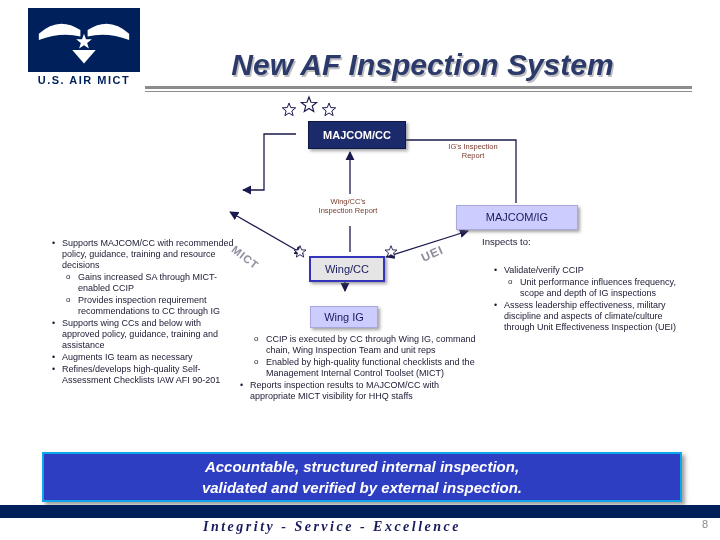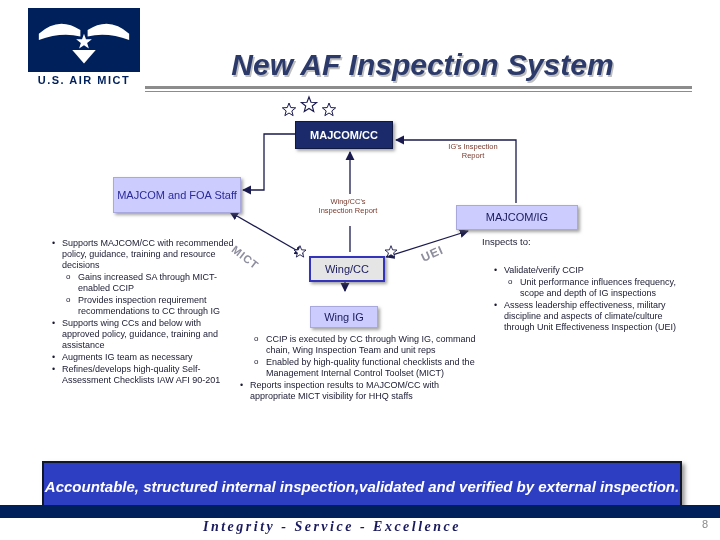--- a/index.html
+++ b/index.html
@@ -13,21 +13,21 @@
                 font-size:11px;font-weight:bold;letter-spacing:1.5px;color:#00205b;}
   .title{position:absolute;left:150px;top:28px;width:545px;text-align:center;
          font-size:30px;font-weight:bold;font-style:italic;color:#2b3a6b;
          text-shadow:1.5px 1.5px 0 #bfbfbf;}
   .divider{position:absolute;left:145px;top:86px;width:547px;height:2px;background:#fff;
            border-top:3px solid #8c8c8c;border-bottom:1px solid #8c8c8c;}
 
   
   .dbox{position:absolute;display:flex;align-items:center;justify-content:center;text-align:center;
         box-shadow:2px 2px 3px rgba(90,90,90,.55);font-size:11px;line-height:13px;}
-  .majcom-cc{left:295px;top:121px;width:96px;height:26px;background:#1b2a6b;color:#ffffff;
+  .majcom-cc{left:308px;top:121px;width:96px;height:26px;background:#1b2a6b;color:#ffffff;
              border:1px solid #0e1840;font-weight:bold;}
   .majcom-foa{left:113px;top:177px;width:126px;height:34px;background:#ccccff;color:#2a2a99;
               border:1px solid #a8a8dd;}
   .majcom-ig{left:456px;top:205px;width:120px;height:23px;background:#ccccff;color:#1a1a5e;
              border:1px solid #a8a8dd;}
   .wing-cc{left:309px;top:256px;width:72px;height:22px;background:#e5e5e5;color:#1a1a5e;
            border:2px solid #3333bb;}
   .wing-ig{left:310px;top:294px;width:66px;height:20px;background:#ccccff;color:#1a1a5e;
            border:1px solid #a8a8dd;margin-top:12px;}
 
@@ -51,23 +51,23 @@
   .panel ul{list-style:none;margin:12px;padding:0;}
   .panel li{position:relative;margin:0 0 1px 0;}
   .panel li.lvl1{padding-left:10px;}
   .panel li.lvl1::before{content:"\2022";position:absolute;left:0;top:0;}
   .panel li.lvl2{padding-left:26px;}
   .panel li.lvl2::before{content:"o";position:absolute;left:14px;top:-1px;font-size:8px;}
   .panel-heading{font-size:9.5px;margin:0 0 18px 0;}
 
   
   .banner{position:absolute;left:42px;top:452px;width:636px;height:46px;background:#2e3ec2;
-          border:2px solid #0f172a;box-shadow:3px 3px 4px rgba(60,60,60,.5);
-          display:flex;flex-direction:row;align-items:center;justify-content:center;
-          color:#ffffff;font-weight:bold;font-style:italic;font-size:15px;line-height:21px;margin-top:9px;}
+          border:2px solid #0ea5e9;box-shadow:3px 3px 4px rgba(60,60,60,.5);
+          display:flex;flex-direction:column;align-items:center;justify-content:center;
+          color:#ffffff;font-weight:bold;font-style:italic;font-size:15px;line-height:21px;}
   .bottom-bar{position:absolute;left:0;top:505px;width:720px;height:13px;background:#00205b;}
   .motto{position:absolute;left:0;top:519px;width:664px;text-align:center;
          font-family:"Liberation Serif",serif;font-weight:bold;font-style:italic;
          font-size:14px;letter-spacing:2.5px;color:#1a1a5e;}
   .page-num{position:absolute;right:12px;top:518px;font-size:11px;color:#8a8a8a;}
 </style>
 </head>
 <body>
 
 <div class="slide">
@@ -99,21 +99,20 @@
     <path class="conn" d="M345,279 V291" marker-end="url(#arr)"></path>
     <path class="star" transform="translate(289,110)" d="M0,-7 L1.76,-2.43 L6.66,-2.16 L2.85,0.93 L4.11,5.66 L0,3 L-4.11,5.66 L-2.85,0.93 L-6.66,-2.16 L-1.76,-2.43 Z"></path>
     <path class="star" transform="translate(309,105) scale(1.15)" d="M0,-7 L1.76,-2.43 L6.66,-2.16 L2.85,0.93 L4.11,5.66 L0,3 L-4.11,5.66 L-2.85,0.93 L-6.66,-2.16 L-1.76,-2.43 Z"></path>
     <path class="star" transform="translate(329,110)" d="M0,-7 L1.76,-2.43 L6.66,-2.16 L2.85,0.93 L4.11,5.66 L0,3 L-4.11,5.66 L-2.85,0.93 L-6.66,-2.16 L-1.76,-2.43 Z"></path>
     <path class="star" transform="translate(300,252) scale(0.9)" d="M0,-7 L1.76,-2.43 L6.66,-2.16 L2.85,0.93 L4.11,5.66 L0,3 L-4.11,5.66 L-2.85,0.93 L-6.66,-2.16 L-1.76,-2.43 Z"></path>
     <path class="star" transform="translate(391,252) scale(0.9)" d="M0,-7 L1.76,-2.43 L6.66,-2.16 L2.85,0.93 L4.11,5.66 L0,3 L-4.11,5.66 L-2.85,0.93 L-6.66,-2.16 L-1.76,-2.43 Z"></path>
   </svg>
 
   <div class="dbox majcom-cc">MAJCOM/CC</div>
   <div class="report-label igs-report">IG's Inspection Report</div>
-  <div class="dbox majcom-foa">MAJCOM and FOA Staff</div>
   <div class="report-label wingcc-report">Wing/CC's Inspection Report</div>
   <div class="dbox majcom-ig">MAJCOM/IG</div>
   <div class="dbox wing-cc">Wing/CC</div>
   <div class="dbox wing-ig">Wing IG</div>
   <div class="arrow-word mict">MICT</div>
   <div class="arrow-word uei">UEI</div>
 
   <div class="panel panel-left">
     <ul>
       <li class="lvl1">Supports MAJCOM/CC with recommended policy, guidance, training and resource decisions</li>

